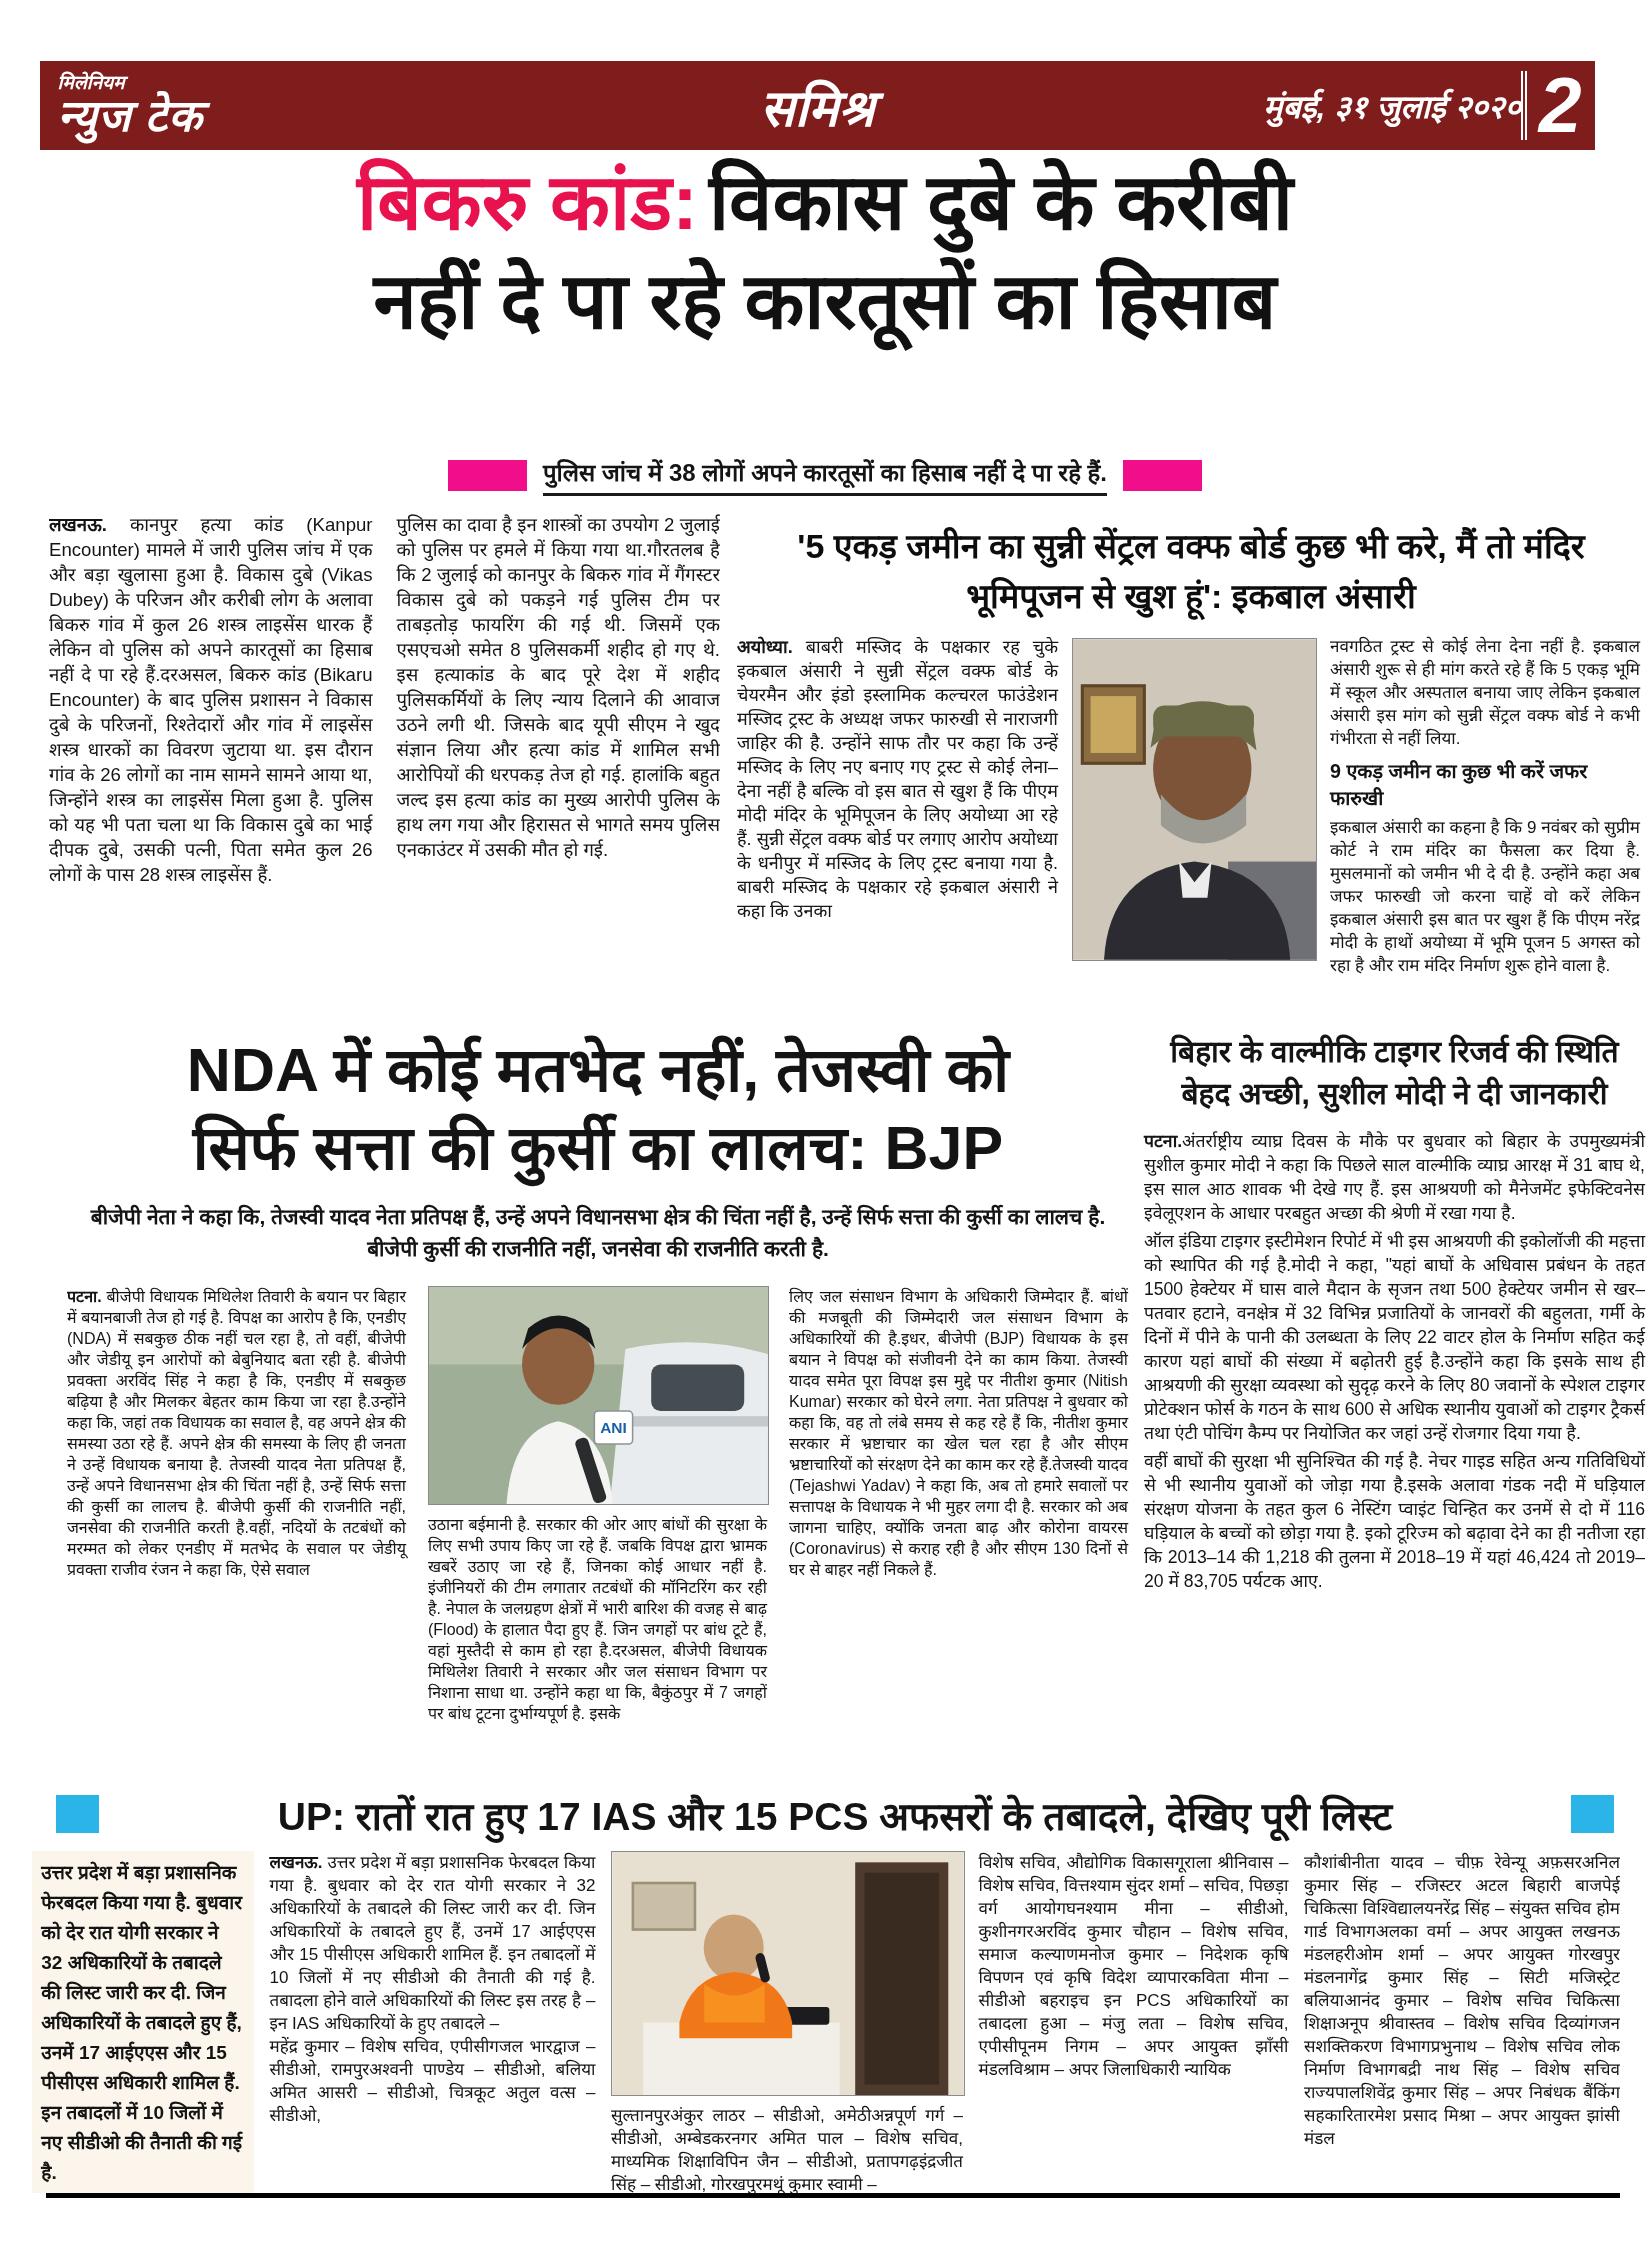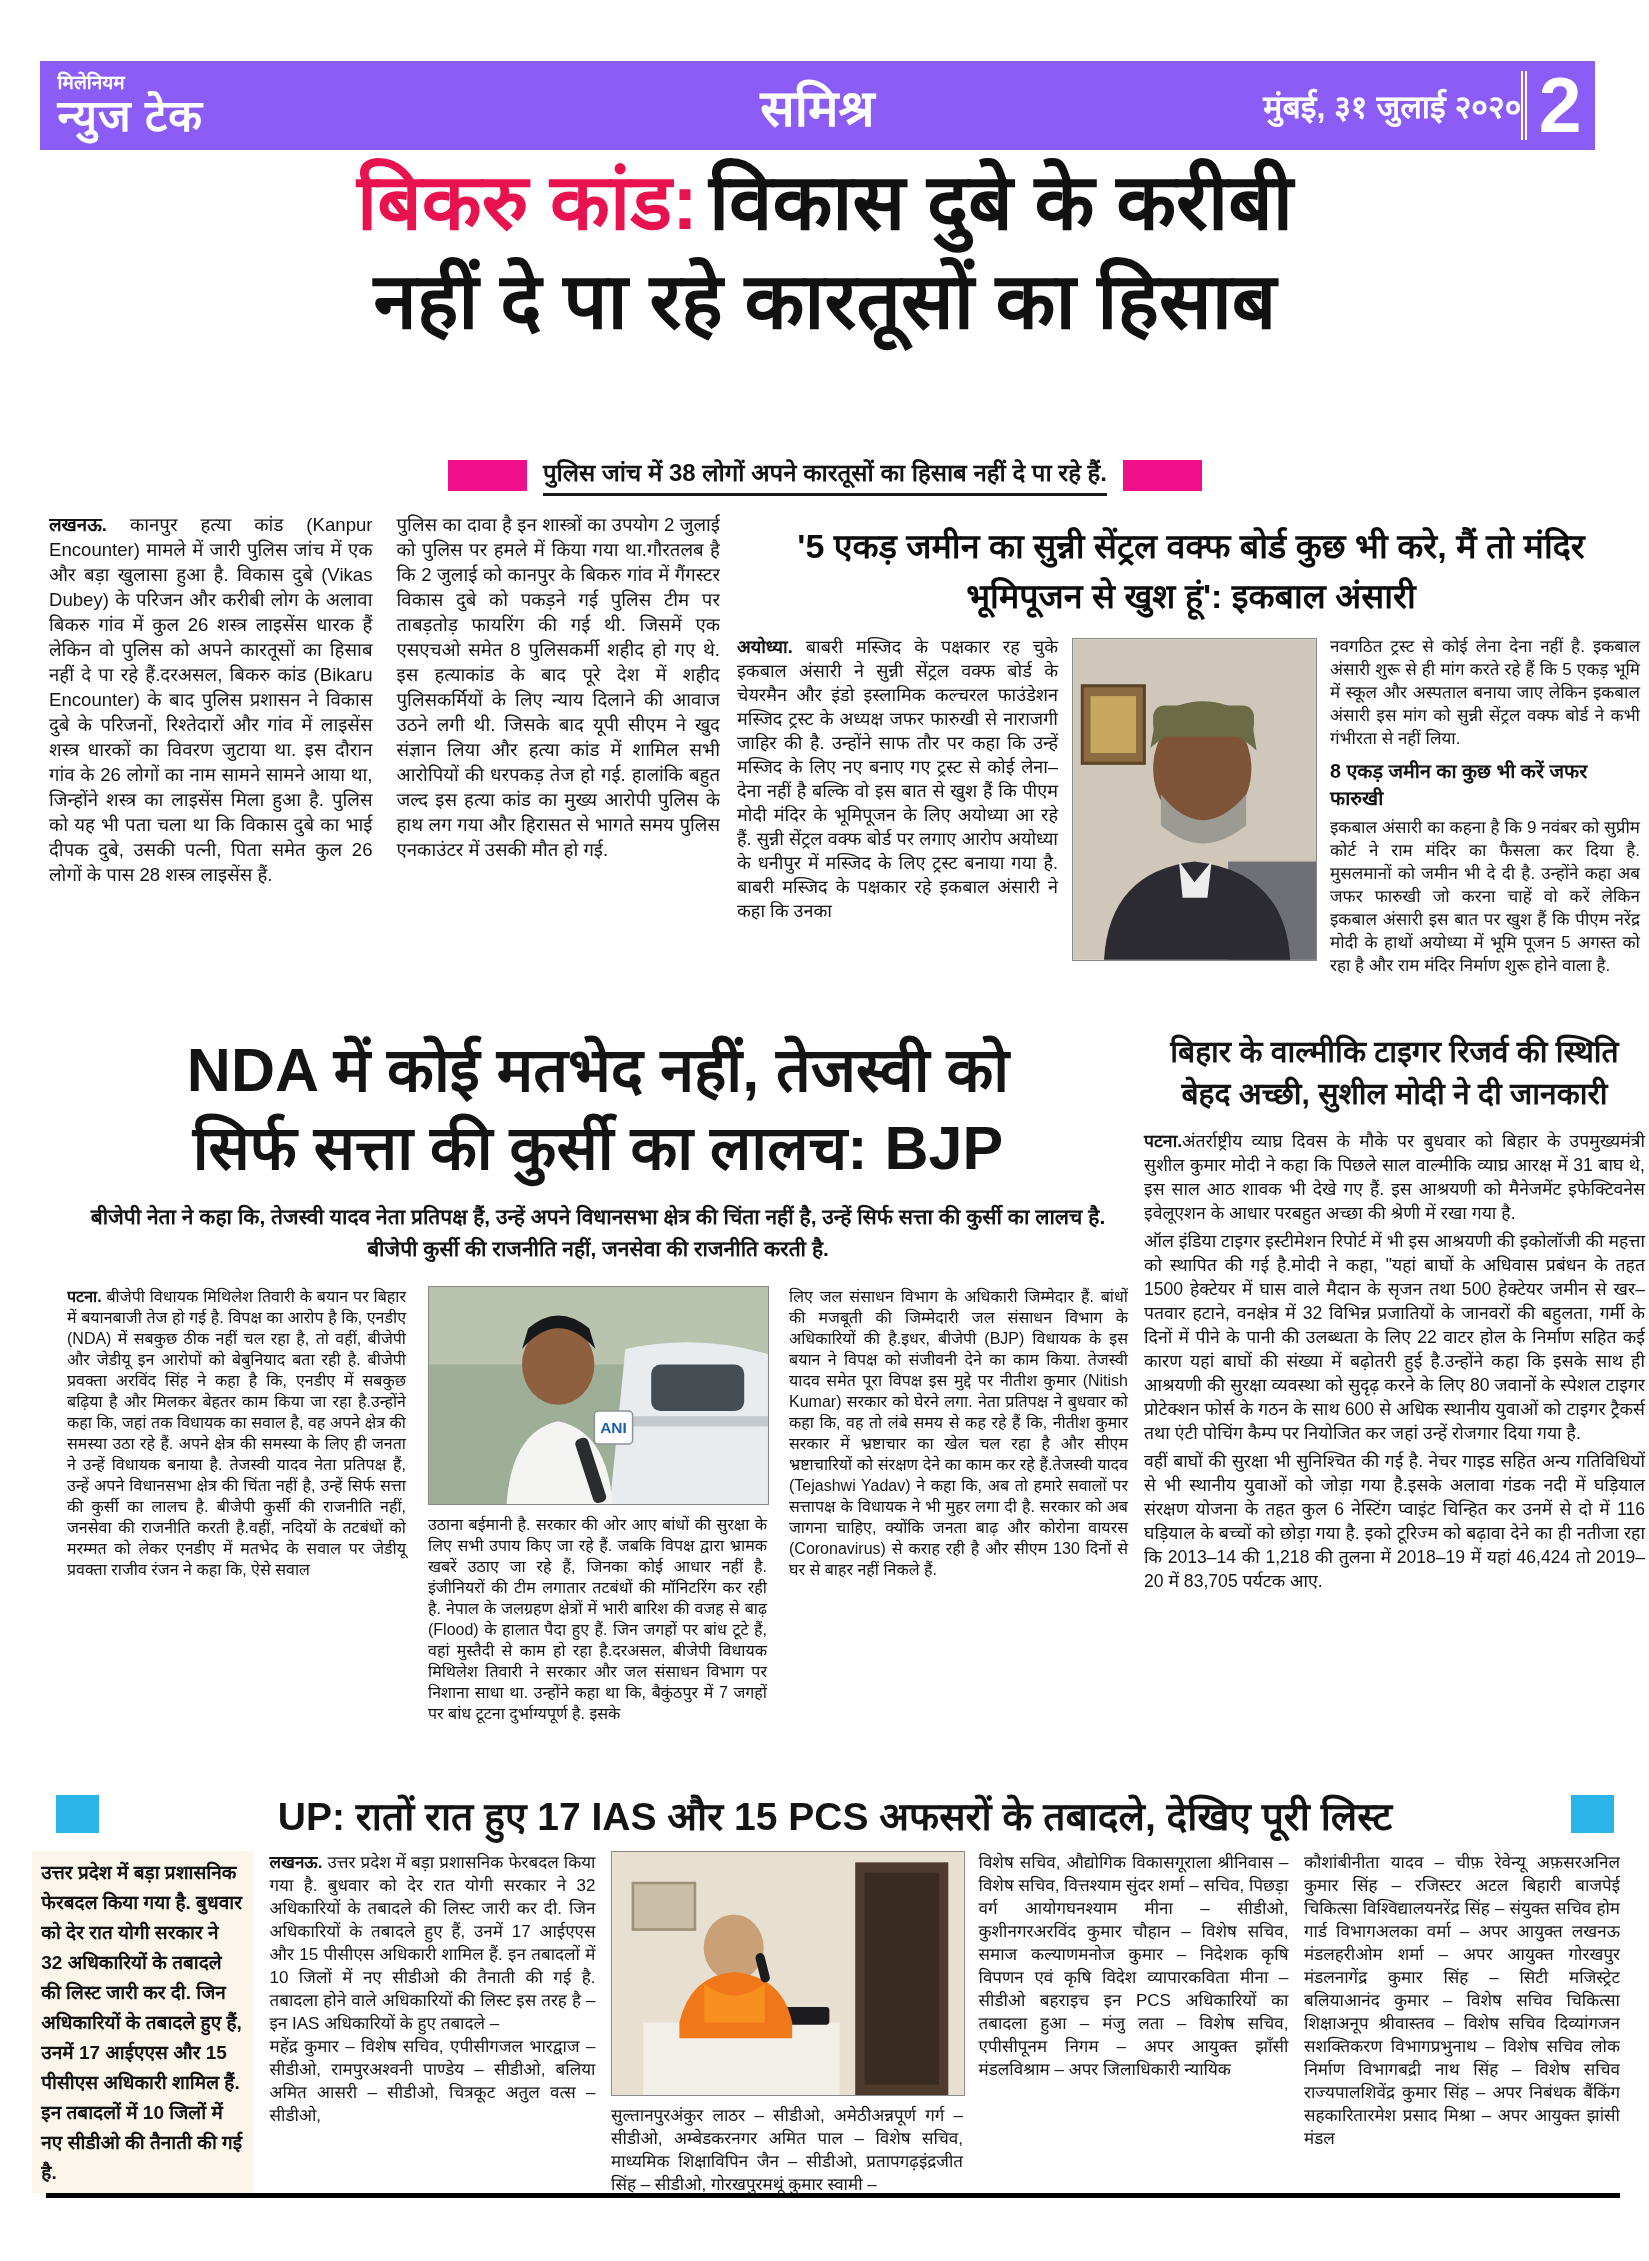--- a/index.html
+++ b/index.html
@@ -1,20 +1,20 @@
 <!DOCTYPE html>
 <html style="font-size:8.3px"><head>
 <meta charset="utf-8">
 <style>
   html,body{margin:0;padding:0;background:#e9e9e9;}
   .page{position:relative;width:1650px;height:2261px;background:#ffffff;
         font-family:"Liberation Sans","DejaVu Sans",sans-serif;color:#141414;overflow:hidden;}
   
-  .topbar{position:absolute;left:40px;top:61px;width:1555px;height:89px;background:#8b5cf6;
-          color:#fff;display:flex;align-items:center;}
+  .topbar{position:absolute;left:40px;top:61px;width:1555px;height:89px;background:#7f1d1d;
+          color:#fff;display:flex;align-items:center;font-style:italic;}
   .brand{margin-left:17.6px;line-height:1;}
   .brand-small{font-size:19px;font-weight:bold;}
   .brand-big{font-size:44px;font-weight:bold;margin-top:2.1px;letter-spacing:1px;}
   .center-title{position:absolute;left:50%;transform:translateX(-50%);font-size:51px;font-weight:bold;}
   .right-group{position:absolute;right:13.5px;display:flex;align-items:center;}
   .topbar-date{font-size:32px;font-weight:bold;}
   .pageno{font-size:77px;font-weight:bold;line-height:0.9;border-left:6.2px double #ffffff;padding-left:11.4px;}
   
   .lead-head{position:absolute;top:153px;left:41px;width:1568px;text-align:center;
              font-weight:bold;font-size:78px;line-height:99px;color:#111;}
@@ -110,21 +110,21 @@
           <ellipse cx="250" cy="250" rx="95" ry="115" fill="#7d5438"></ellipse>
           <path d="M150 210 Q250 120 355 215 L345 150 Q250 90 160 150 Z" fill="#6b6b47"></path>
           <rect x="155" y="128" width="195" height="60" rx="22" fill="#6b6b47"></rect>
           <path d="M170 300 Q250 400 335 300 L335 360 Q250 430 170 360 Z" fill="#9b9b93"></path>
           <path d="M60 620 Q70 450 235 430 Q410 450 420 620 Z" fill="#2b2b31"></path>
           <path d="M205 430 L235 470 L268 430 L260 500 L212 500 Z" fill="#ececec"></path>
         </svg>
       </figure>
       <div class="a-right">
         <p>नवगठित ट्रस्ट से कोई लेना देना नहीं है. इकबाल अंसारी शुरू से ही मांग करते रहे हैं कि 5 एकड़ भूमि में स्कूल और अस्पताल बनाया जाए लेकिन इकबाल अंसारी इस मांग को सुन्नी सेंट्रल वक्फ बोर्ड ने कभी गंभीरता से नहीं लिया.</p>
-        <h3 class="crosshead">8 एकड़ जमीन का कुछ भी करें जफर फारुखी</h3>
+        <h3 class="crosshead">9 एकड़ जमीन का कुछ भी करें जफर फारुखी</h3>
         <p>इकबाल अंसारी का कहना है कि 9 नवंबर को सुप्रीम कोर्ट ने राम मंदिर का फैसला कर दिया है. मुसलमानों को जमीन भी दे दी है. उन्होंने कहा अब जफर फारुखी जो करना चाहें वो करें लेकिन इकबाल अंसारी इस बात पर खुश हैं कि पीएम नरेंद्र मोदी के हाथों अयोध्या में भूमि पूजन 5 अगस्त को रहा है और राम मंदिर निर्माण शुरू होने वाला है.</p>
       </div>
     </div>
   </section>
 
   <section class="nda">
     <h2>
       <div>NDA में कोई मतभेद नहीं, तेजस्वी को</div>
       <div>सिर्फ सत्ता की कुर्सी का लालच: BJP</div>
     </h2>

